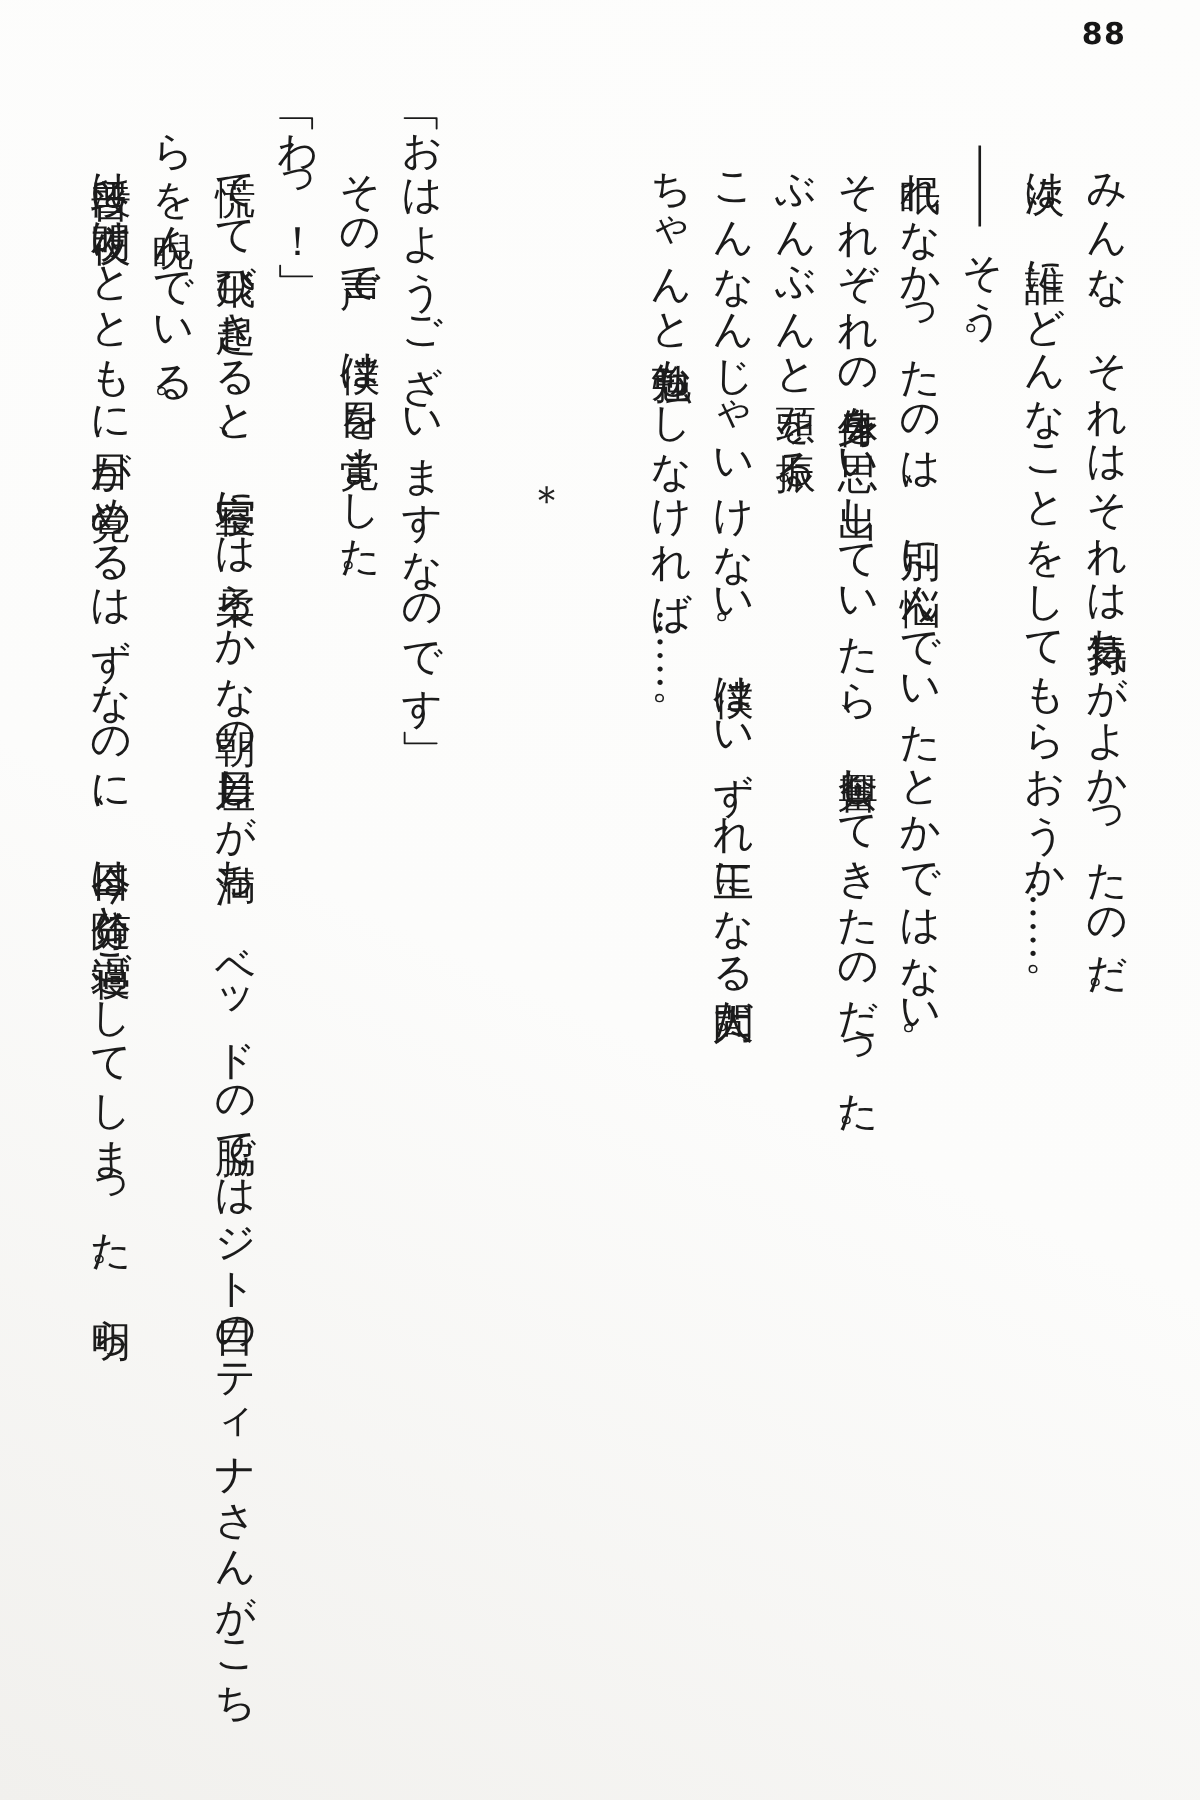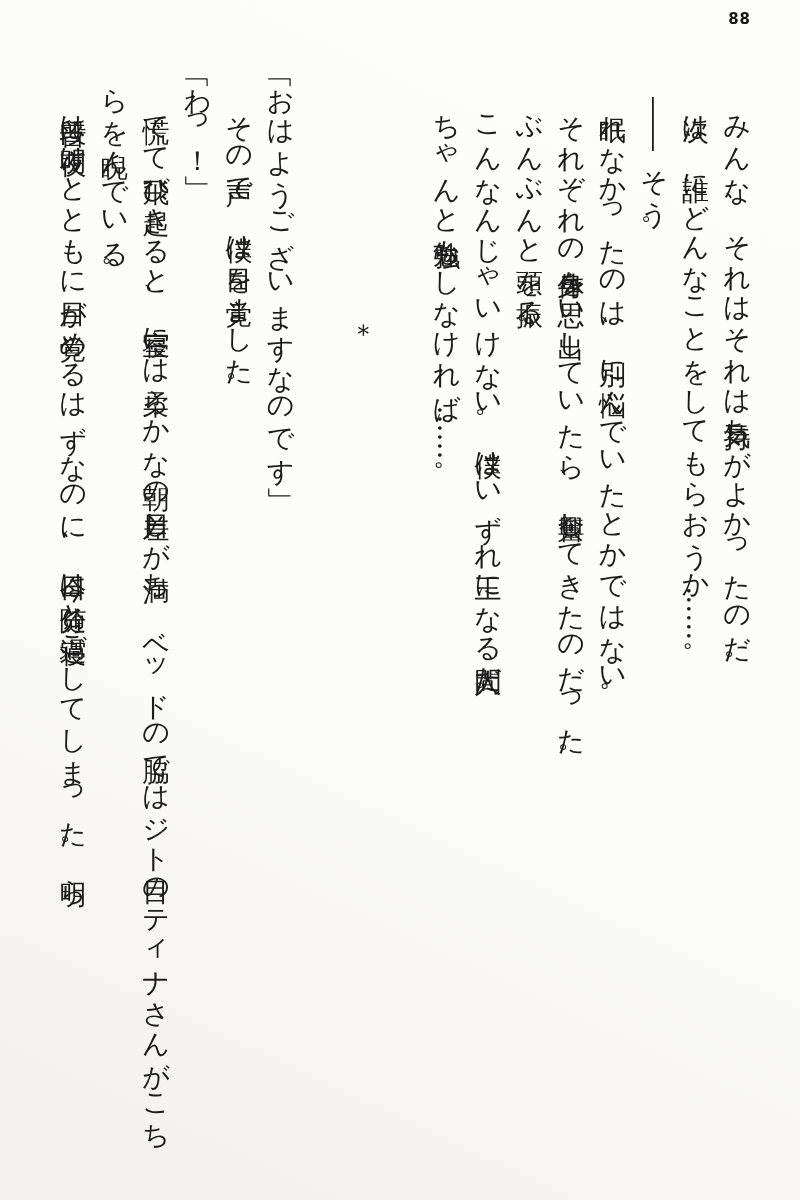--- a/index.html
+++ b/index.html
@@ -13,21 +13,21 @@
     width: 800px;
     height: 1200px;
     overflow: hidden;
     background: linear-gradient(205deg, #fdfdfc 0%, #fcfcfb 55%, #f1f0ed 100%);
   }
   .page-number {
     position: absolute;
     top: 10px;
     right: 49px;
     font-family: "DejaVu Sans", "Liberation Sans", sans-serif;
-    font-size: 15px;
+    font-size: 20px;
     font-weight: bold;
     color: #161616;
     letter-spacing: 1px;
   }
   .text-block {
     position: absolute;
     top: 70px;
     right: 42px;
     height: 1086px;
     writing-mode: vertical-rl;

